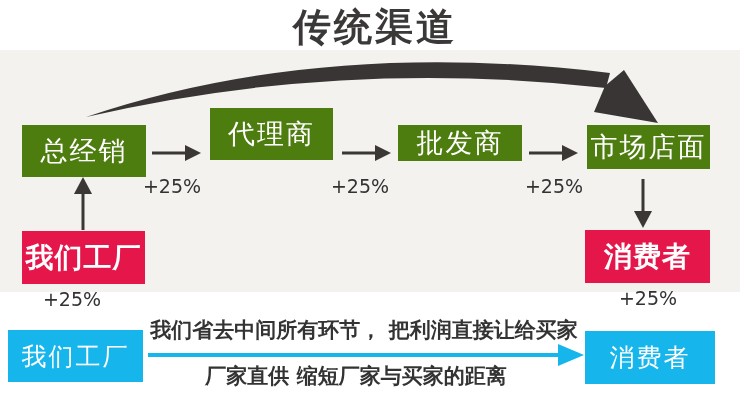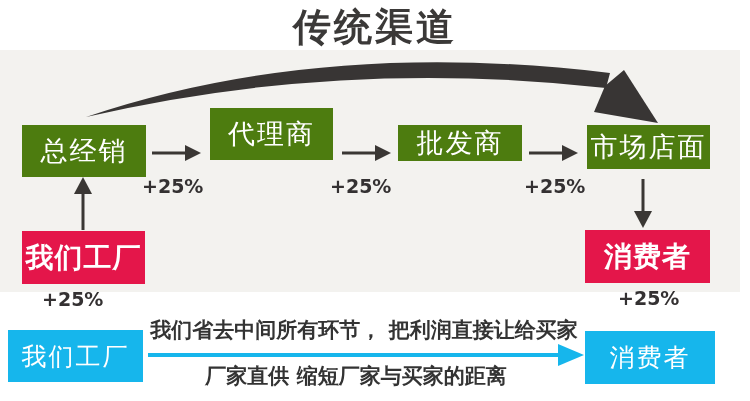--- a/index.html
+++ b/index.html
@@ -19,21 +19,21 @@
   }
   .box{
     position:absolute;display:flex;align-items:center;justify-content:center;
     color:#ffffff;white-space:nowrap;
   }
   .box.dark{background:#4d7c0f;font-size:27px;font-weight:400;letter-spacing:2px;}
   .box.crimson{background:#e4164a;font-size:28px;font-weight:700;letter-spacing:1px;}
   .box.cyan{background:#16b6ec;font-size:25px;font-weight:500;letter-spacing:2px;}
   .pct{
     position:absolute;width:60px;text-align:center;
-    font-size:19px;font-weight:700;color:#343132;white-space:nowrap;
+    font-size:19px;font-weight:400;color:#343132;white-space:nowrap;
   }
   .svgabs{position:absolute;display:block;}
   .caption{
     position:absolute;text-align:center;color:#333333;
     font-size:21px;font-weight:700;white-space:nowrap;
   }
 </style>
 </head>
 <body>
 

